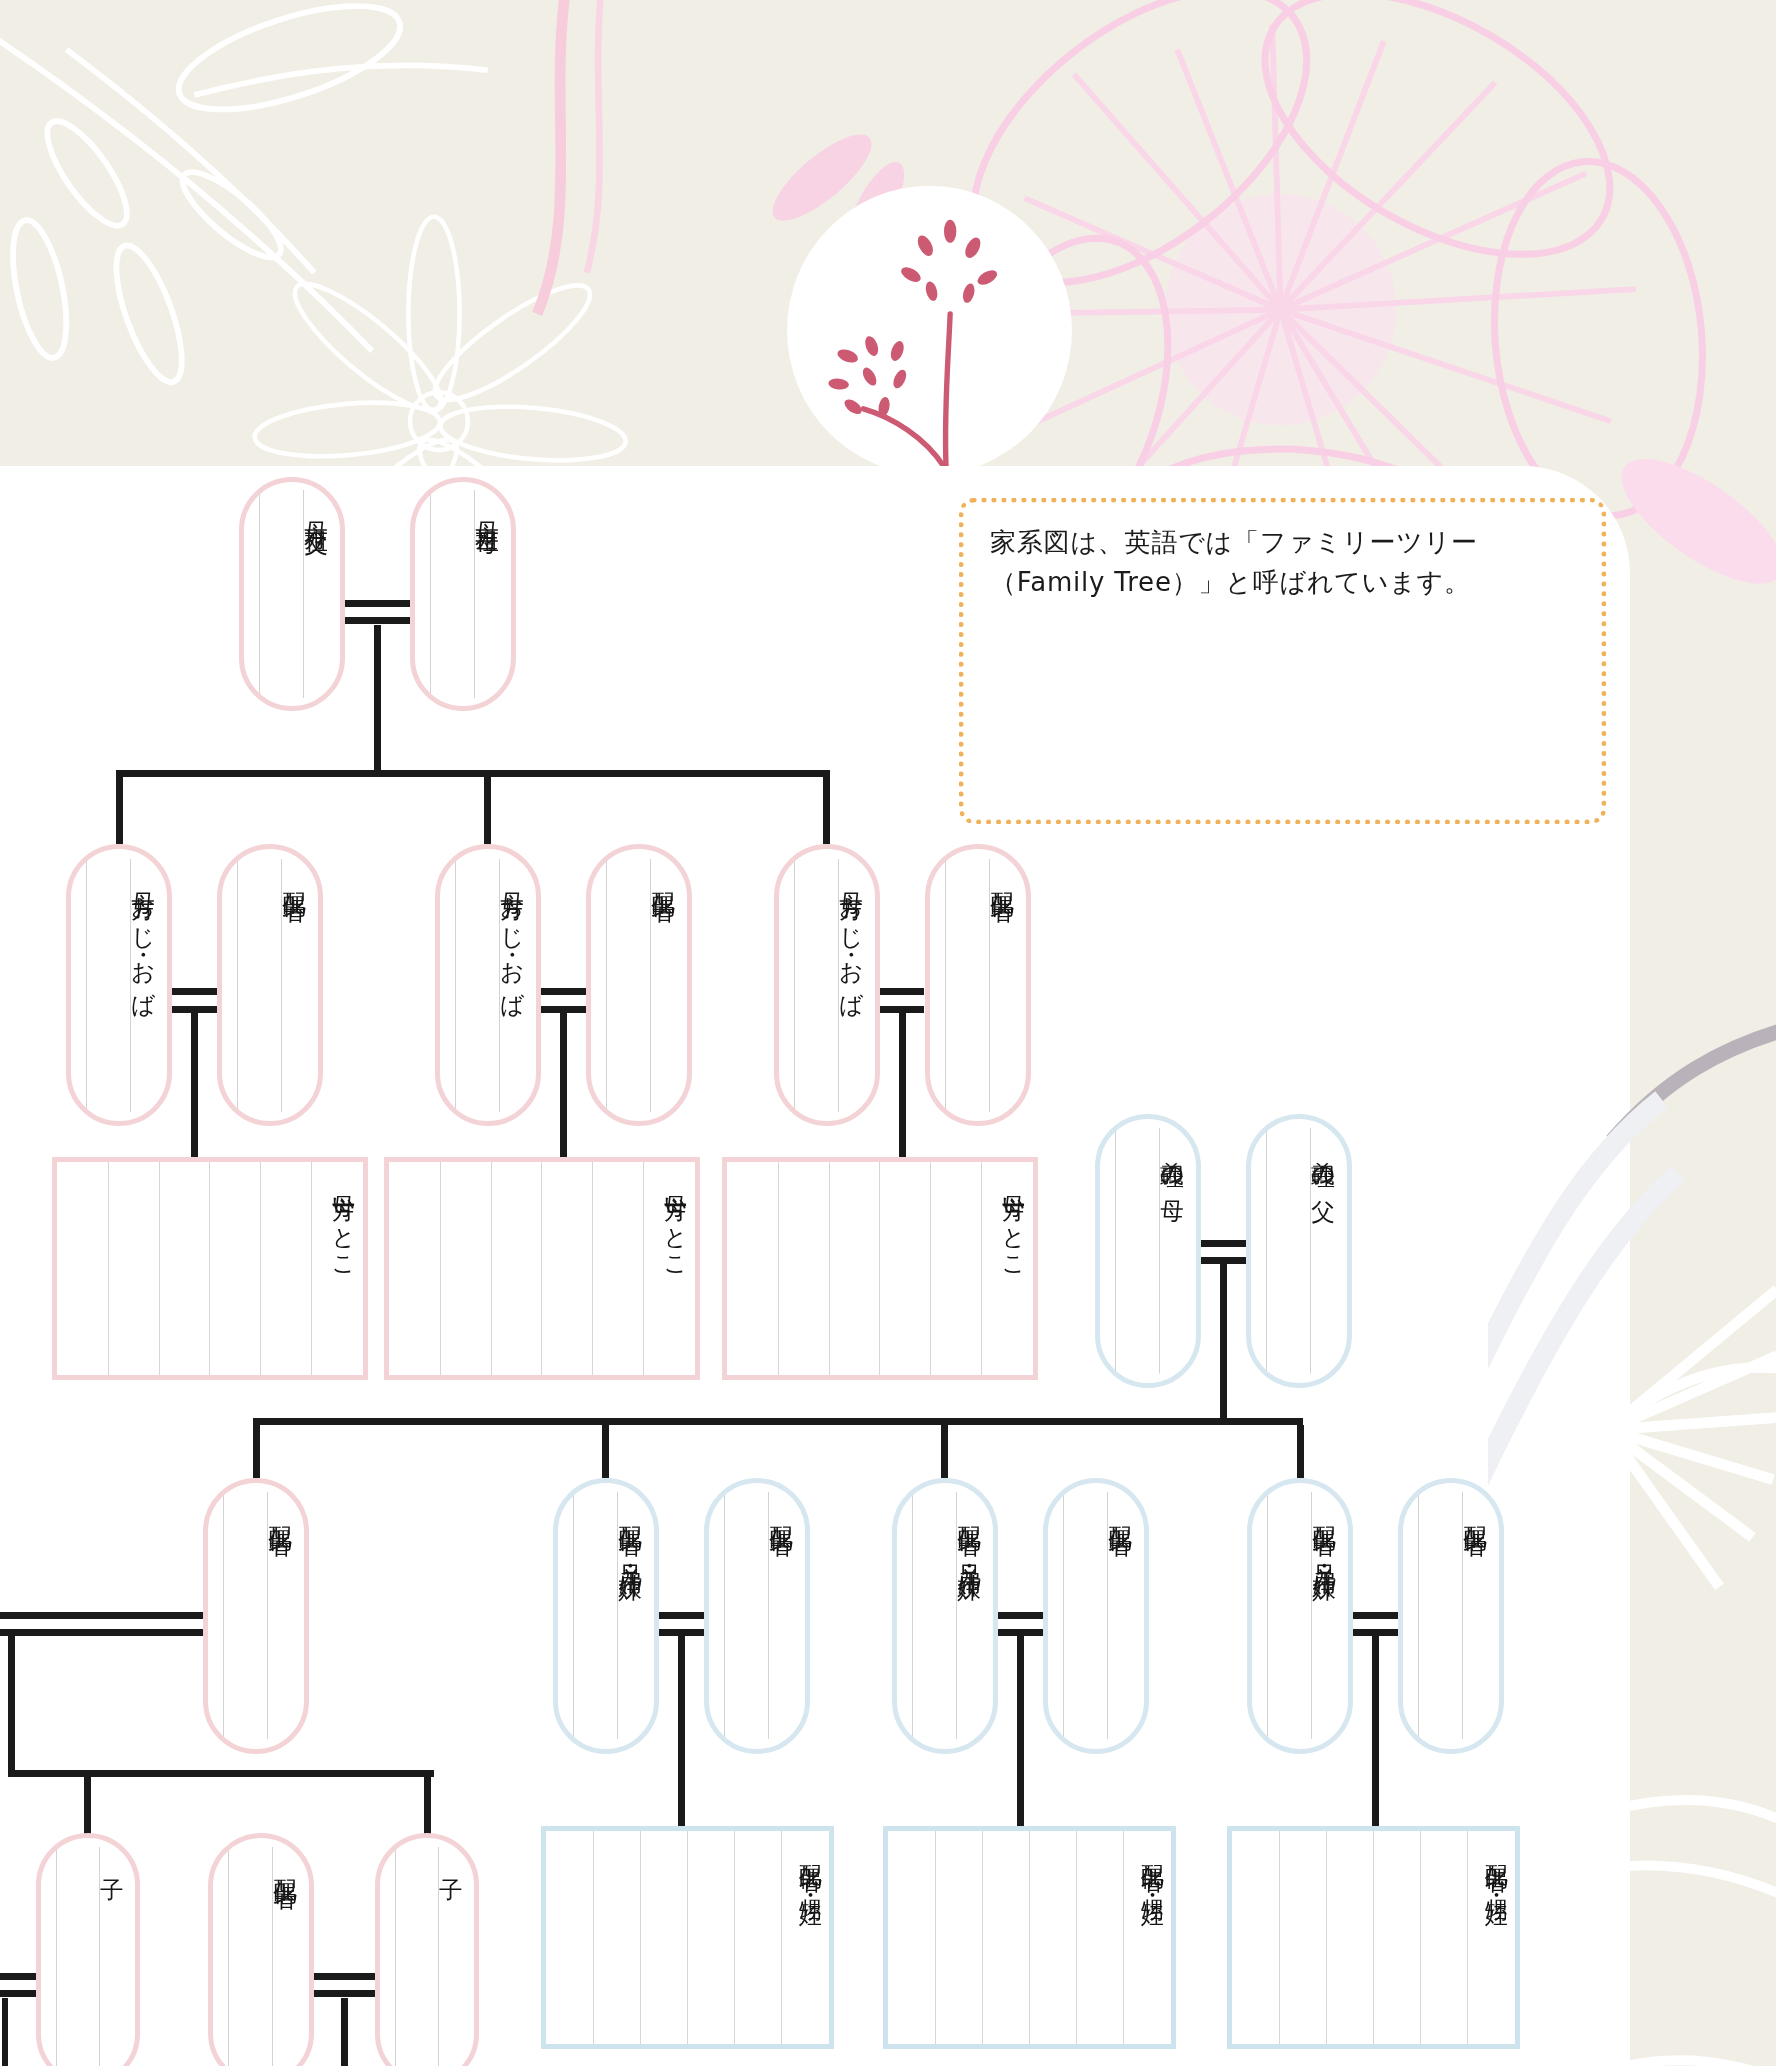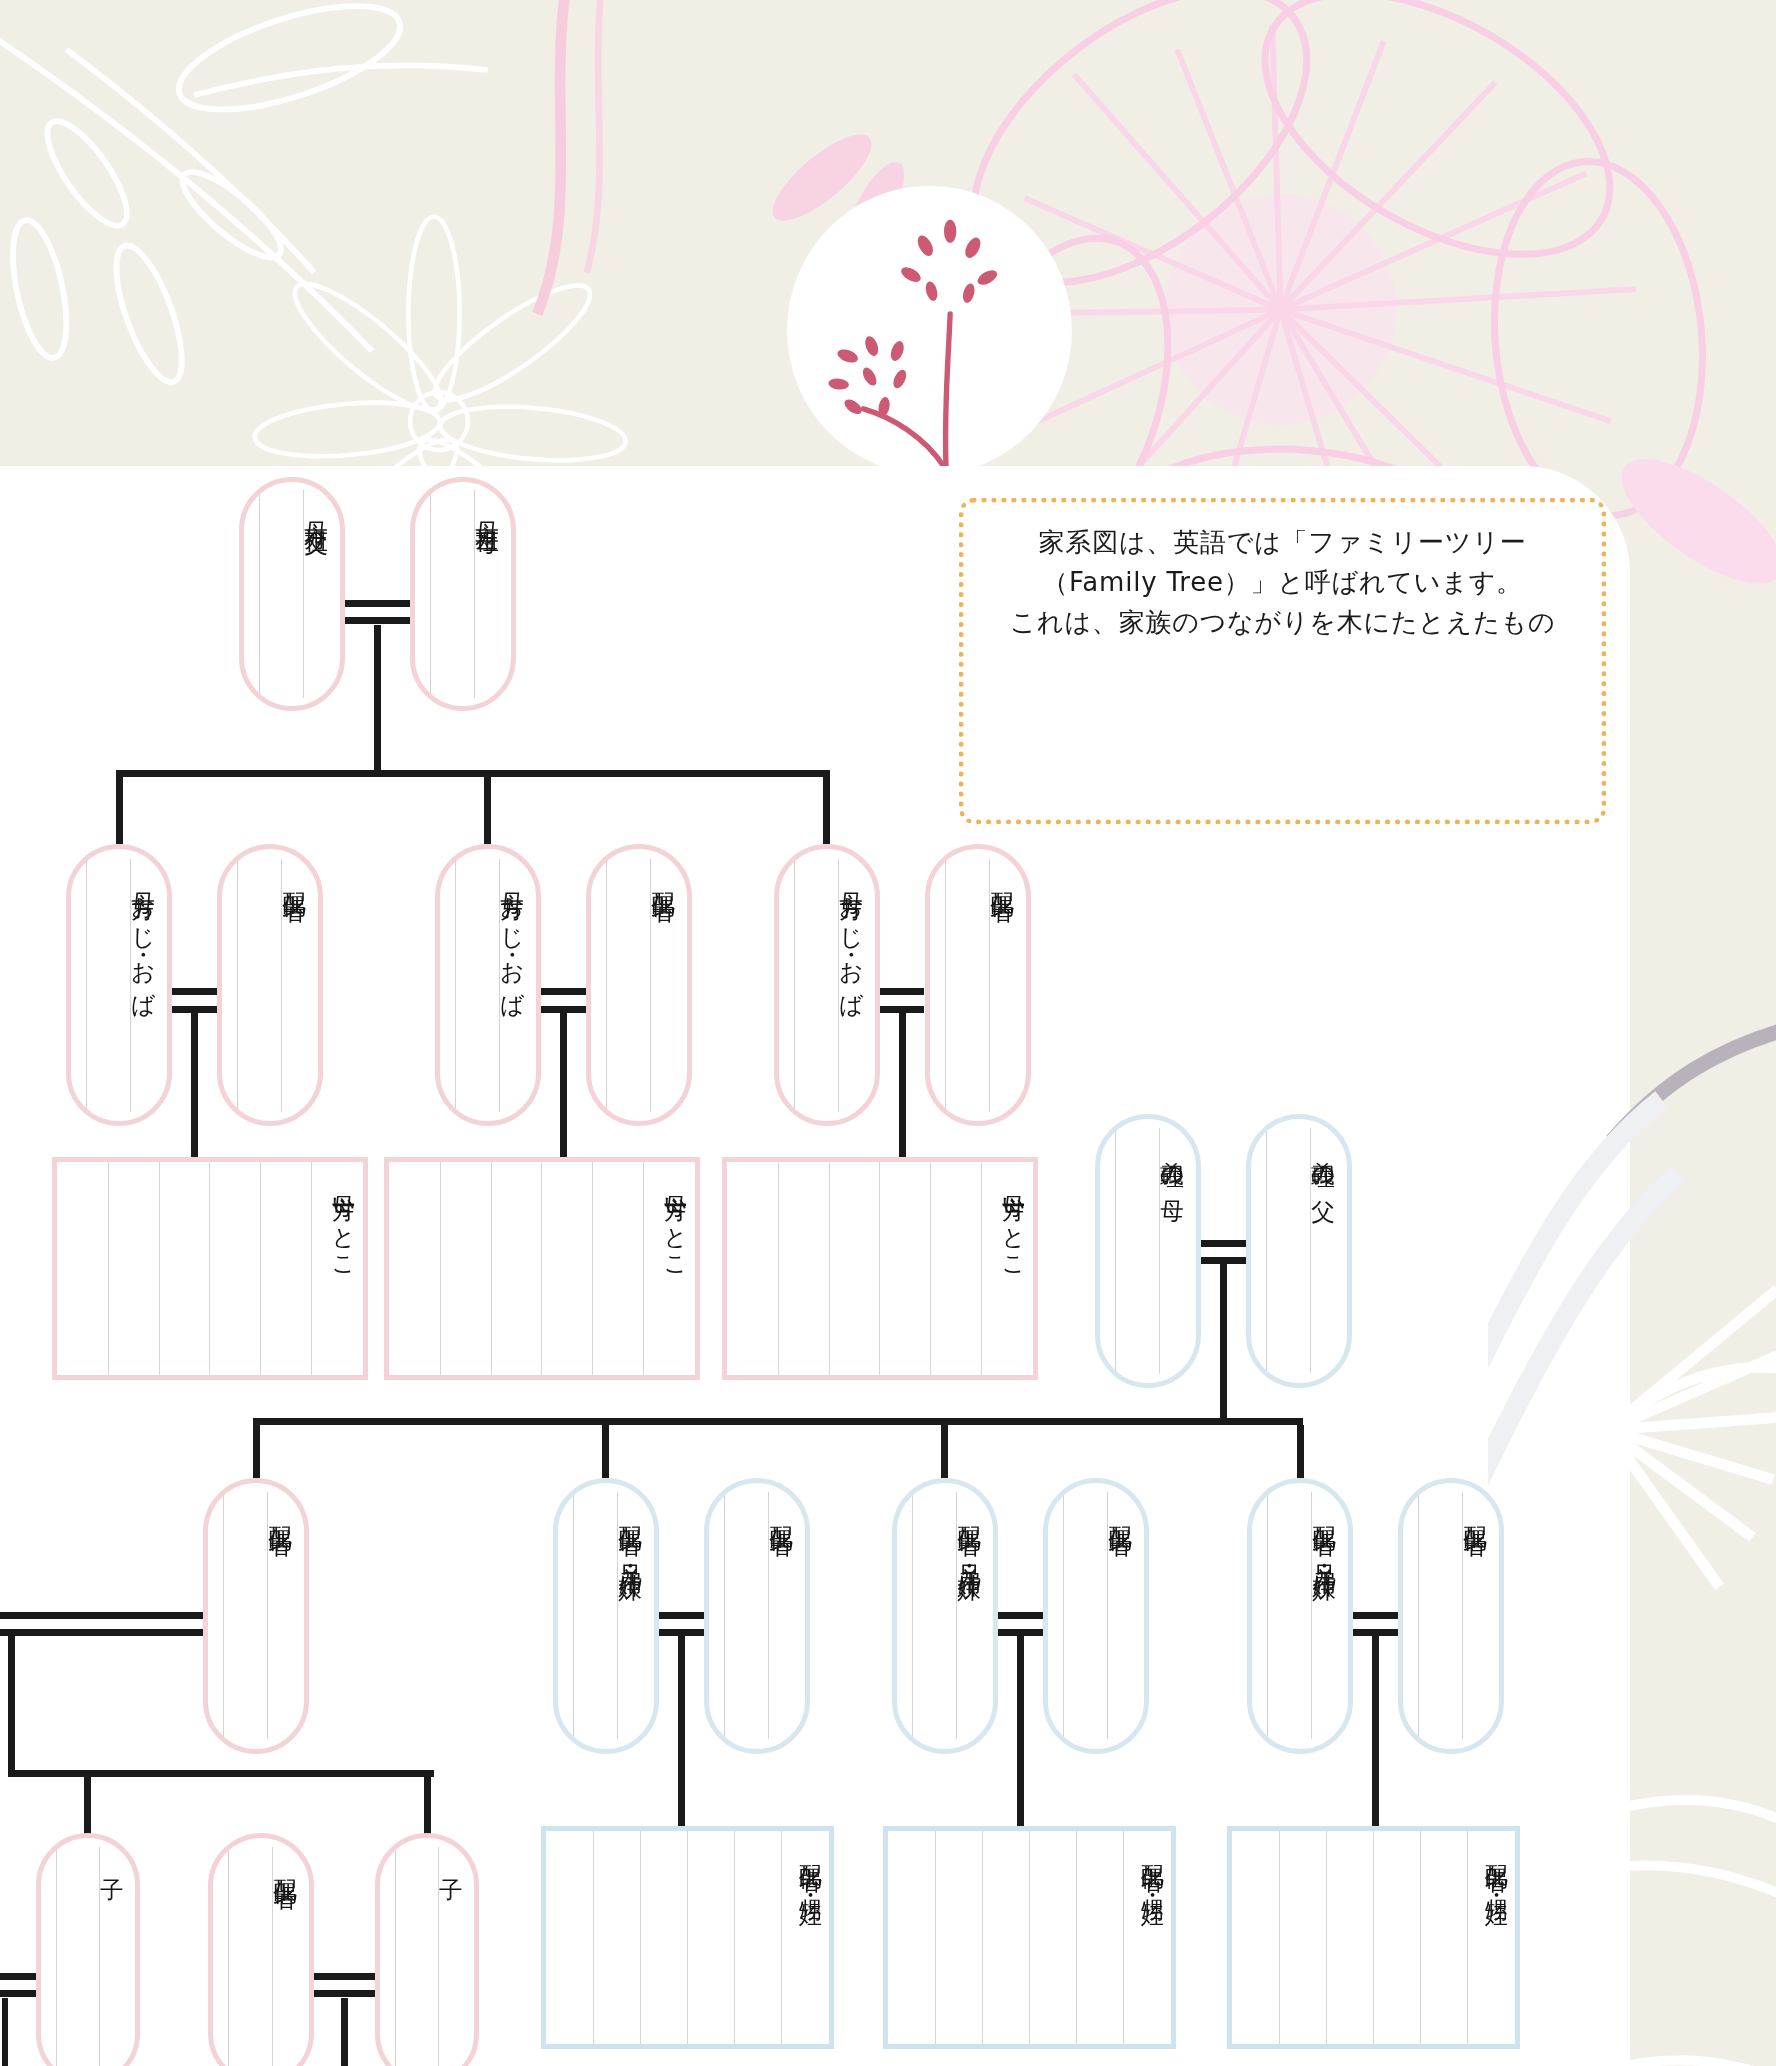--- a/index.html
+++ b/index.html
@@ -41,21 +41,21 @@
     line-height:1; font-size:23.6px; letter-spacing:3.7px;
     color:#161616; white-space:pre;
   }
   .pill > .vlabel { top:9%; left:62%; }
   .bigbox > .vlabel { top:7%; right:2.6%; font-size:23px; letter-spacing:2.9px; }
   .note {
     position:absolute; left:959px; top:498px; width:647px; height:326px;
     background:#ffffff; border:5.4px dotted #efb258; border-radius:15px;
     padding:19px 26px; z-index:4;
   }
-  .nline { font-size:26px; line-height:40px; letter-spacing:0.8px; color:#1b1b1b;text-align:center; }
+  .nline { font-size:26px; line-height:40px; letter-spacing:0.8px; color:#1b1b1b; }
 </style>
 </head>
 <body>
 
 <svg class="deco" style="left:0;top:0;width:1776px;height:702px;z-index:0" viewBox="0 0 4299 1700">
 
   <g stroke="#ffffff" fill="none" stroke-width="14">
     <path d="M -60 60 C 300 300 620 560 900 850"></path>
     <path d="M 160 120 C 400 300 600 480 760 660"></path>
     <ellipse cx="210" cy="420" rx="150" ry="52" transform="rotate(55 210 420)"></ellipse>
@@ -308,15 +308,14 @@
 <div class="bigbox blue" style="left:883px;top:1826px;width:293px;height:223px">
   <span class="vlabel">配偶者　甥・姪</span>
   </div>
 <div class="bigbox blue" style="left:1227px;top:1826px;width:293px;height:223px">
   <span class="vlabel">配偶者　甥・姪</span>
   </div>
 
 <div class="note">
   <div class="nline">家系図は、英語では「ファミリーツリー</div>
   <div class="nline">（Family Tree）」と呼ばれています。</div>
-  <div class="nline">これは、家族のつながりを木にたとえたもの</div>
 </div>
 
 
 </body></html>

